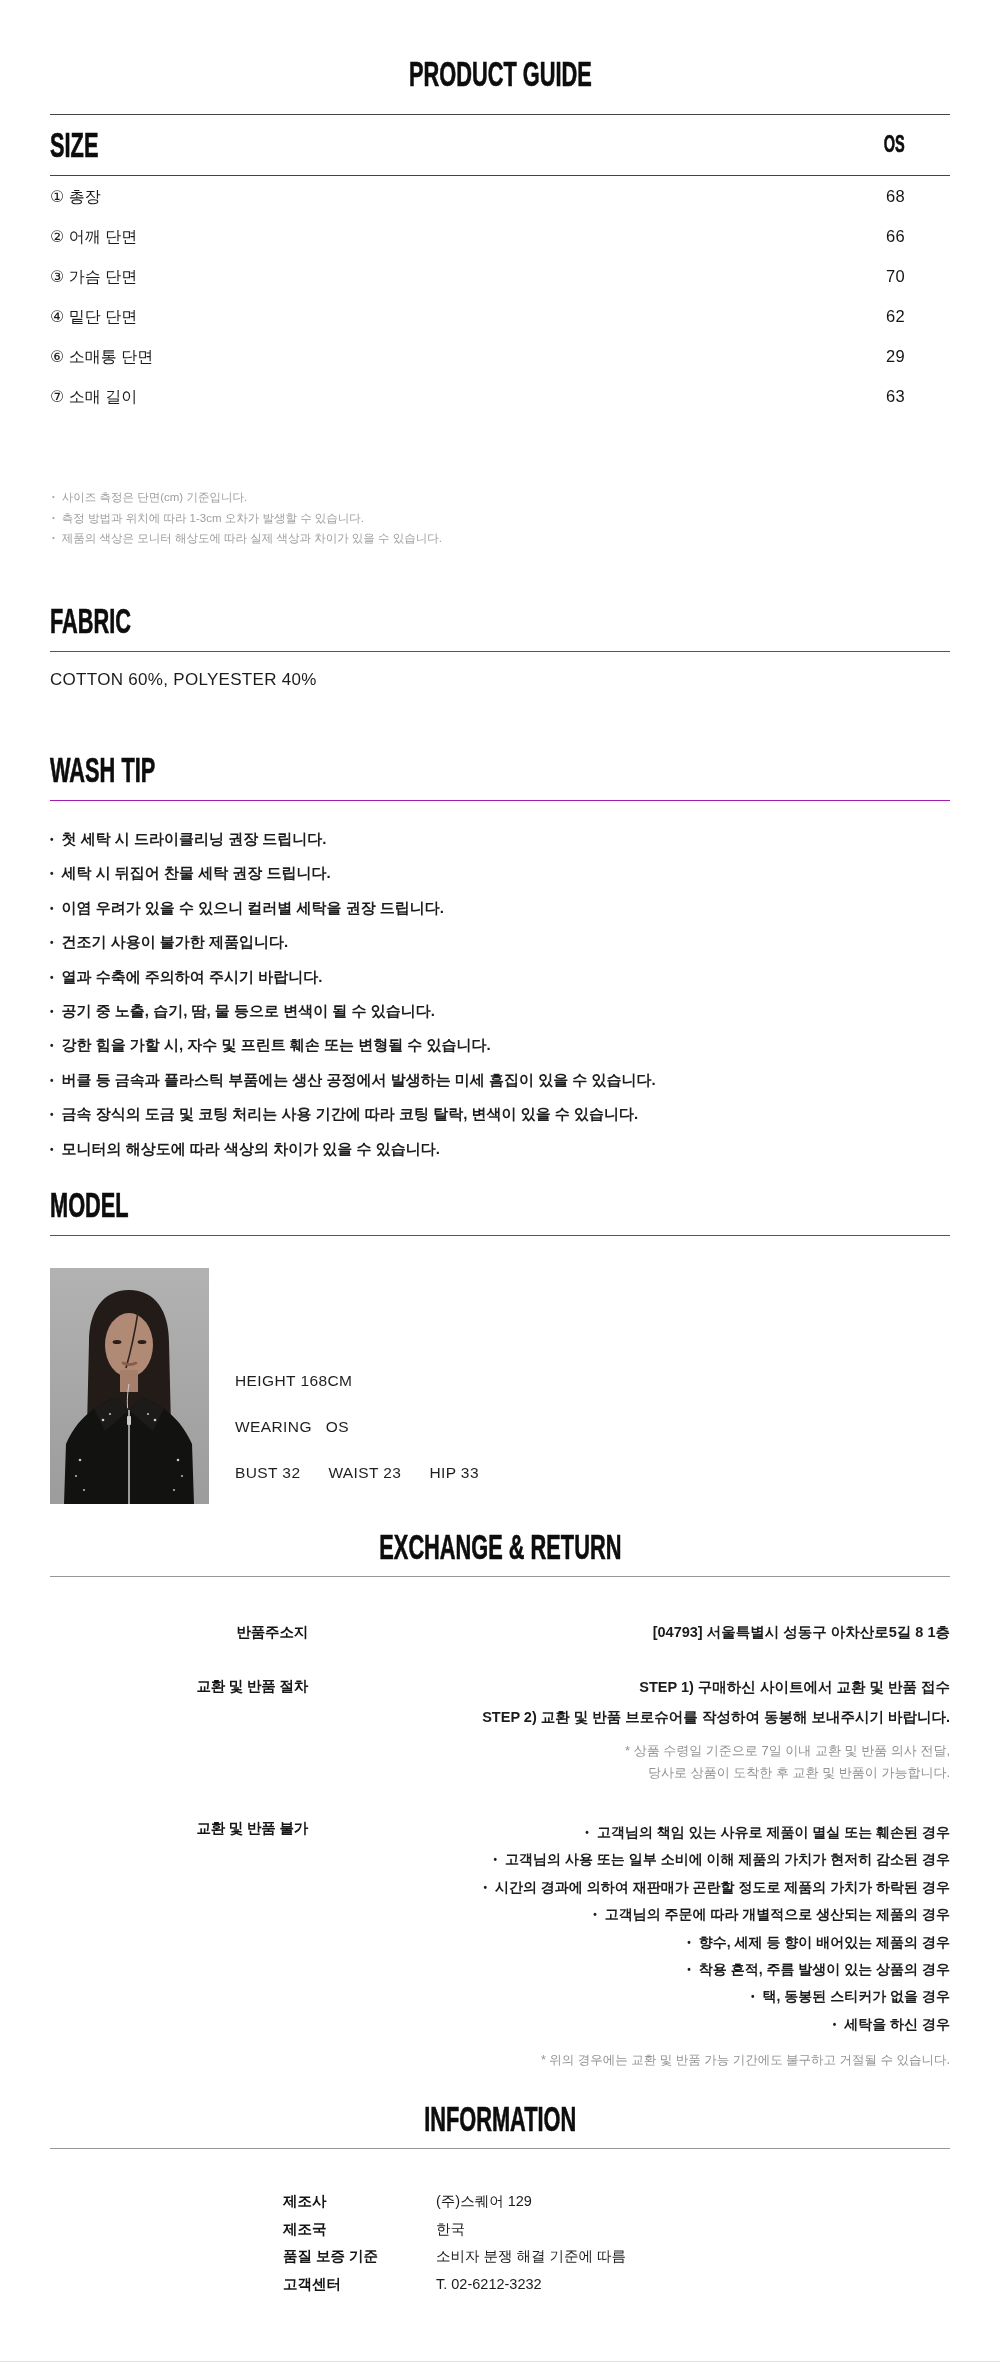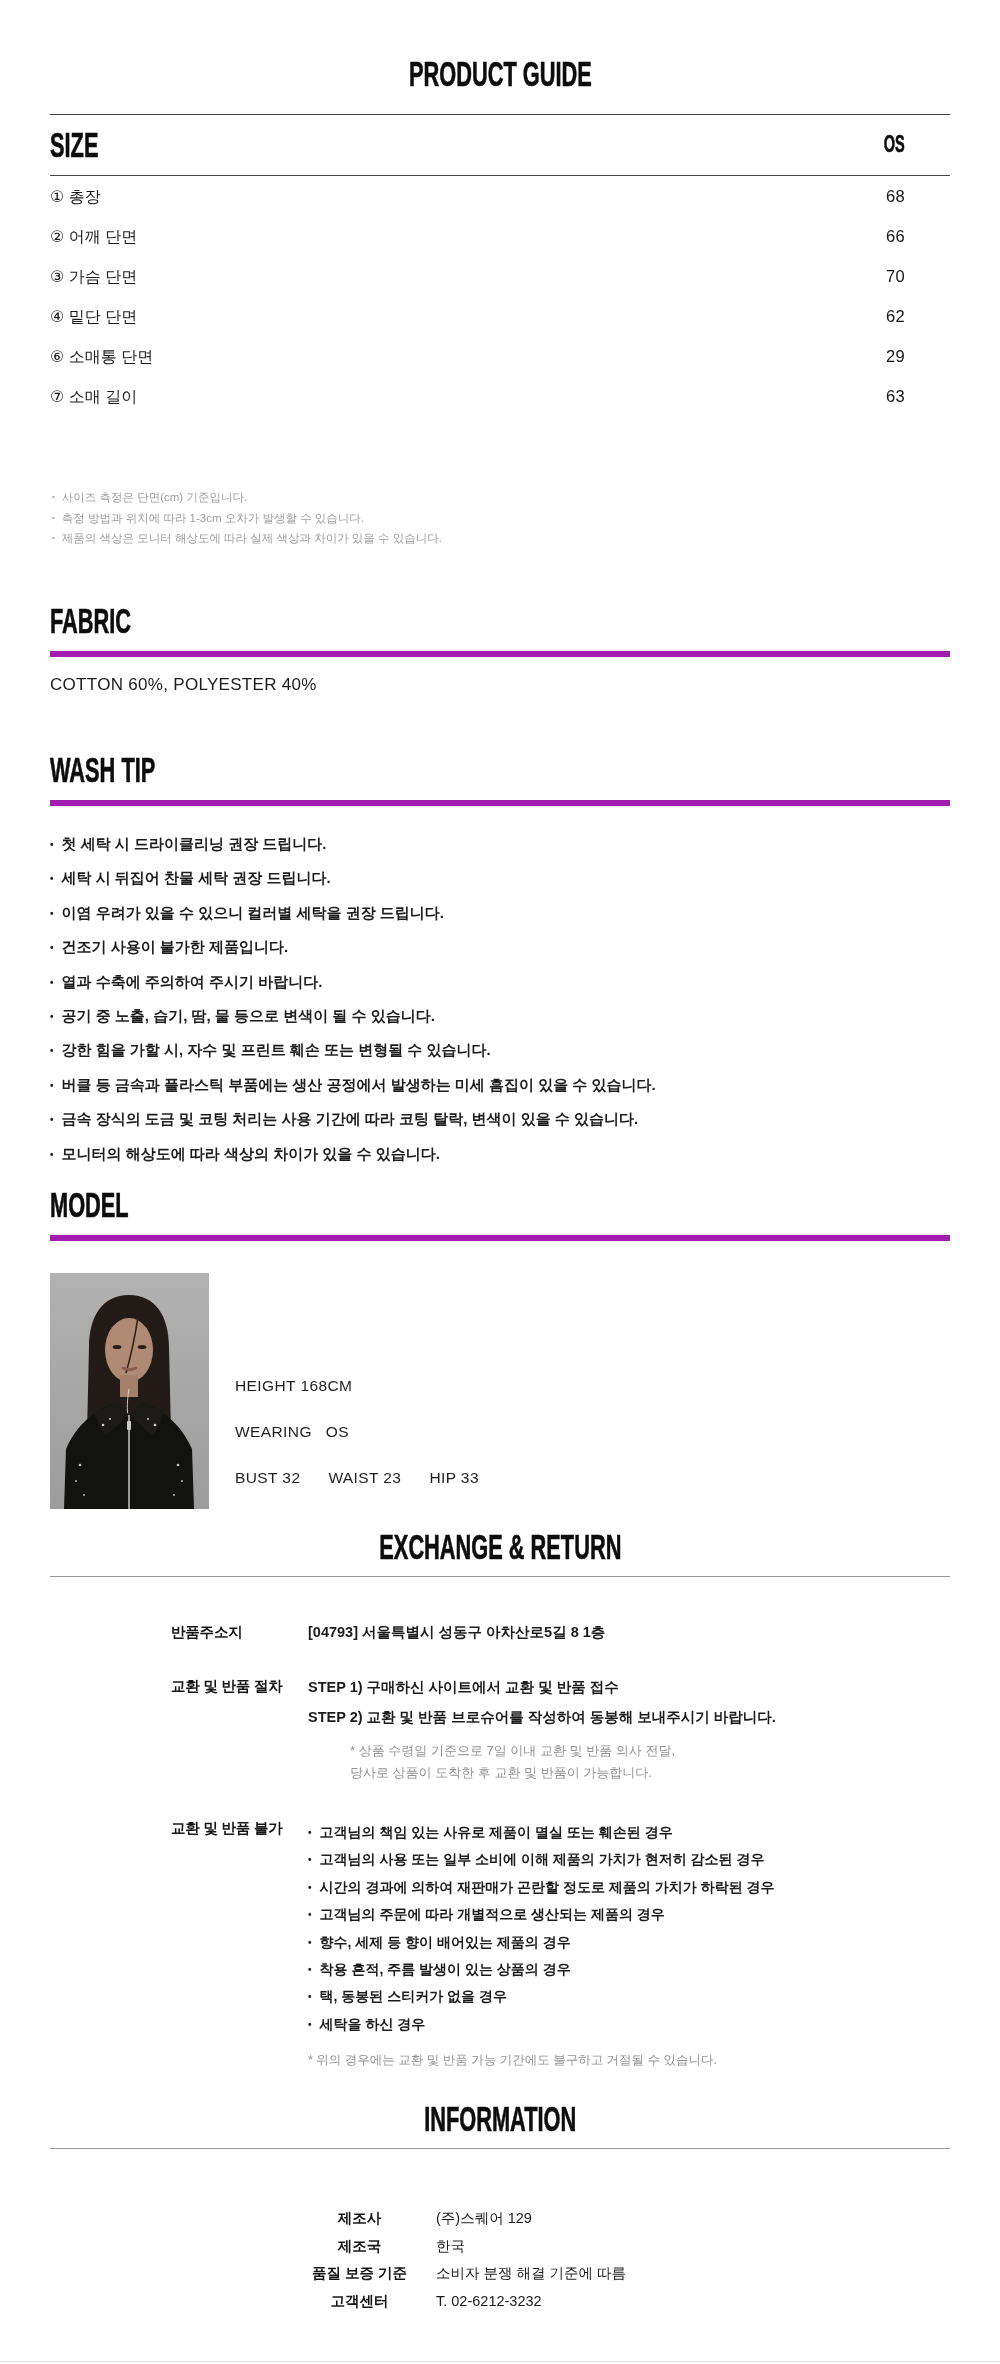--- a/index.html
+++ b/index.html
@@ -28,52 +28,52 @@
   }
   .size-rows{padding-top:11px;}
   .srow{display:flex;justify-content:space-between;align-items:flex-start;height:40px;padding-right:45px;font-size:16px;color:#1a1a1a;}
   .srow .val{font-size:16.5px;letter-spacing:0.3px;color:#141414;}
   
   .size-notes{position:absolute;top:487px;left:52px;margin:0;padding:0;list-style:none;}
   .size-notes li{font-size:11.5px;line-height:20.5px;color:#9d9d9d;}
   .size-notes li::before{content:"•";font-size:8px;vertical-align:2px;margin-right:7px;color:#a8a8a8;}
   
   .lsec{position:absolute;left:50px;width:900px;}
-  .sec-rule{border-bottom:6px solid #a21caf;padding-bottom:14px;line-height:1;}
+  .sec-rule{border-bottom:1px solid #a21caf;padding-bottom:14px;line-height:1;}
   .fabric-val{margin-top:18px;font-size:17px;letter-spacing:0.3px;color:#1c1c1c;}
   
   .wash-list{margin:21px 0 0;padding:0;list-style:none;}
   .wash-list li{font-size:15px;line-height:33.4px;font-weight:600;color:#1c1c1c;}
   .wash-list li::before{content:"•";font-size:10px;vertical-align:1px;margin-right:8px;color:#1c1c1c;}
   
   .model-body{margin-top:32px;display:flex;align-items:flex-start;}
   .photo{width:159px;height:236px;display:block;}
   .model-info{margin-left:26px;padding-top:104px;font-size:15.5px;letter-spacing:0.4px;color:#1f1f1f;}
   .model-info .mrow{margin:0 0 28px;display:flex;}
   .model-info .mrow:last-child{margin-bottom:0;}
   .gap14{gap:14px;}
   .gap28{gap:28px;}
   
   .csec{position:absolute;left:50px;width:900px;text-align:center;}
   .center-rule{border-bottom:1px solid #979797;margin-top:10px;}
   
-  .ex-table{margin-top:46px;text-align:left;}
+  .ex-table{margin-top:46px;text-align:right;}
   .ex-row{display:flex;align-items:flex-start;}
   .ex-row + .ex-row{margin-top:35px;}
   .ex-label{width:137px;margin-left:121px;flex:none;font-weight:700;font-size:14.5px;color:#141414;letter-spacing:-0.2px;}
   .ex-value{flex:1;font-size:14.5px;color:#1b1b1b;}
   .step{font-weight:600;line-height:20px;}
   .step + .step{margin-top:10px;}
   .ex-gray{margin-top:13px;margin-left:42px;font-size:13px;line-height:22px;color:#929292;font-weight:400;}
   .rst-list{margin:0;padding:0;list-style:none;}
   .rst-list li{font-size:14px;line-height:27.4px;font-weight:600;color:#1b1b1b;}
   .rst-list li::before{content:"•";font-size:10px;vertical-align:1px;margin-right:8px;}
   .rst-note{margin-top:14px;font-size:12.5px;color:#929292;}
   
-  .info-table{margin-top:60px;text-align:center;}
+  .info-table{margin-top:43px;text-align:left;}
   .info-row{display:flex;margin-bottom:9.5px;line-height:18px;}
   .info-label{margin-left:233px;width:153px;flex:none;font-weight:700;font-size:14.5px;color:#141414;}
   .info-value{font-size:14.5px;color:#1b1b1b;}
   
   .bottom-rule{position:absolute;left:0;top:2361px;width:1000px;border-top:1px solid #e0e0e0;}
 </style>
 </head>
 <body>
 
 <div id="page">

